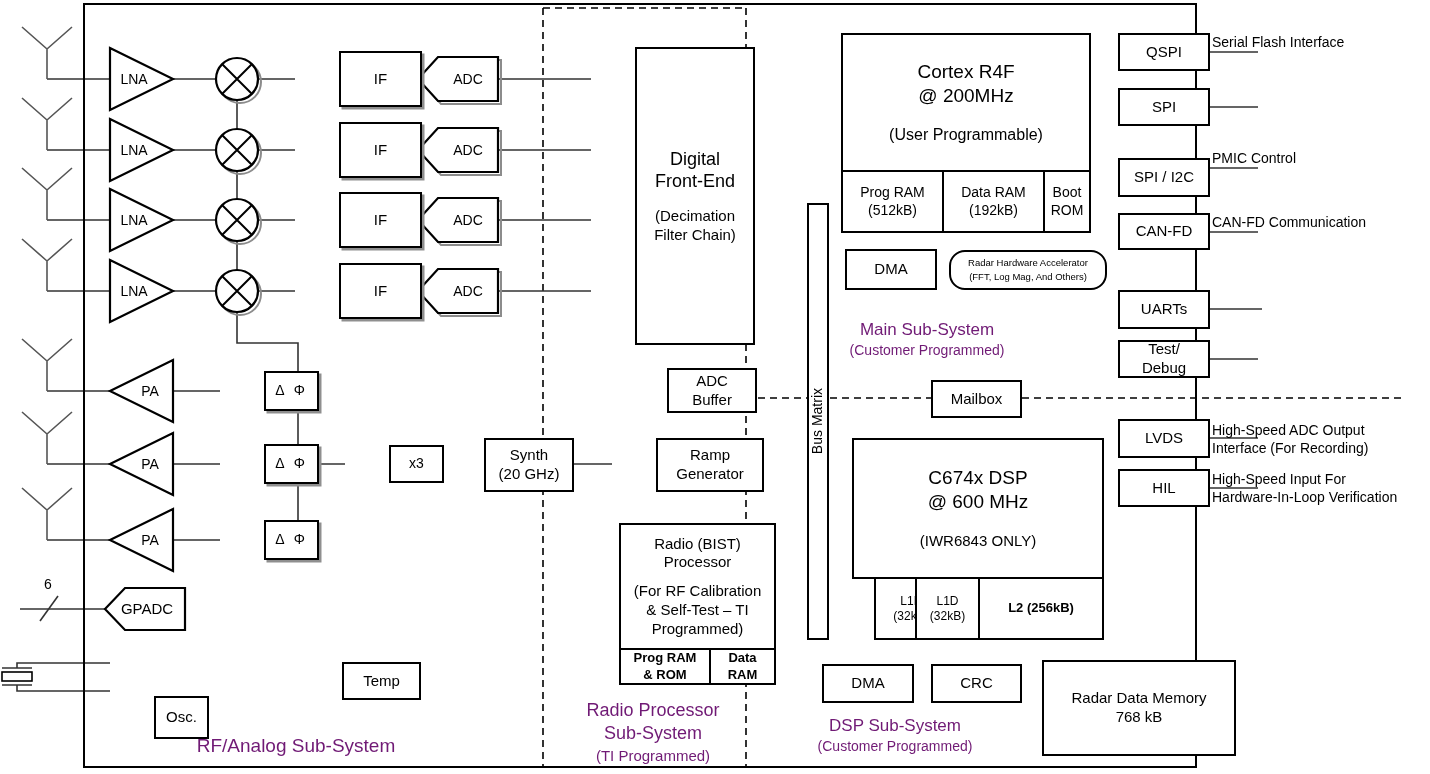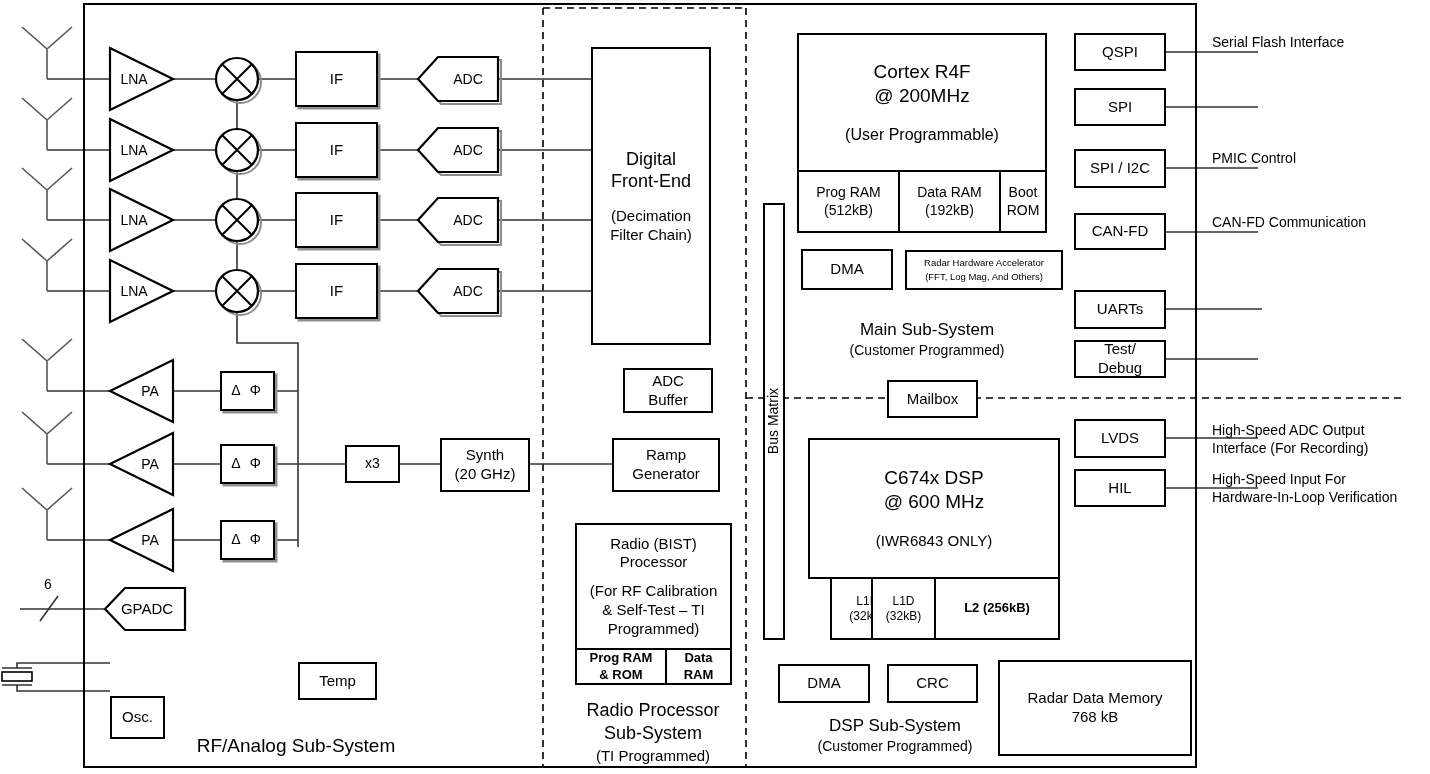--- a/index.html
+++ b/index.html
@@ -3,27 +3,27 @@
 <meta charset="utf-8">
 <style>
   html,body{margin:0;padding:0;background:#fff;}
   .stage{position:relative;width:1430px;height:774px;background:#fff;overflow:hidden;
          font-family:"Liberation Sans",sans-serif;color:#000;}
   svg.layer{position:absolute;left:0;top:0;width:1430px;height:774px;}
   .chip{position:absolute;left:83px;top:3px;width:1114px;height:765px;
         border:2px solid #000;box-sizing:border-box;background:none;}
   .box{position:absolute;box-sizing:border-box;border:2px solid #000;background:#fff;
        display:flex;flex-direction:column;align-items:center;justify-content:center;
-       text-align:center;line-height:1.25;}
+       text-align:center;line-height:1.25;margin-left:44px;}
   .shadow{box-shadow:2.5px 2.5px 0 #8f8f8f;}
   .lbl{position:absolute;display:flex;flex-direction:column;align-items:center;justify-content:center;
        text-align:center;line-height:1.3;}
   .lbl-left{align-items:flex-start;text-align:left;}
-  .blue{color:#000000;}
-  .fs9{font-size:9.5px;line-height:1.5;}
+  .blue{color:#701a75;}
+  .fs9{font-size:9.5px;line-height:1.5;border-radius:16px;}
   .fs12{font-size:12px;}
   .fs13{font-size:13px;font-weight:bold;}
   .fs14{font-size:14px;}
   .fs15{font-size:15px;}
   .fs16{font-size:16px;}
   .fs17{font-size:17px;}
   .fs18{font-size:18px;}
   .fs19{font-size:19px;}
   .gap14{height:14px;}
   .gap18{height:18px;}
@@ -302,21 +302,21 @@
     <span class="fs17">DSP Sub-System</span>
     <span class="fs14">(Customer Programmed)</span>
   </div>
 
   <div class="box fs15" style="left:1074px;top:33px;width:92px;height:38px">
       <span>QSPI</span>
     </div>
   <div class="box fs15" style="left:1074px;top:88px;width:92px;height:38px">
       <span>SPI</span>
     </div>
-  <div class="box fs15" style="left:1074px;top:149px;width:92px;height:39px">
+  <div class="box fs15" style="left:1074px;top:158px;width:92px;height:39px">
       <span>SPI / I2C</span>
     </div>
   <div class="box fs15" style="left:1074px;top:213px;width:92px;height:37px">
       <span>CAN-FD</span>
     </div>
   <div class="box fs15" style="left:1074px;top:290px;width:92px;height:39px">
       <span>UARTs</span>
     </div>
   <div class="box fs15" style="left:1074px;top:340px;width:92px;height:38px">
     <span>Test/</span>

